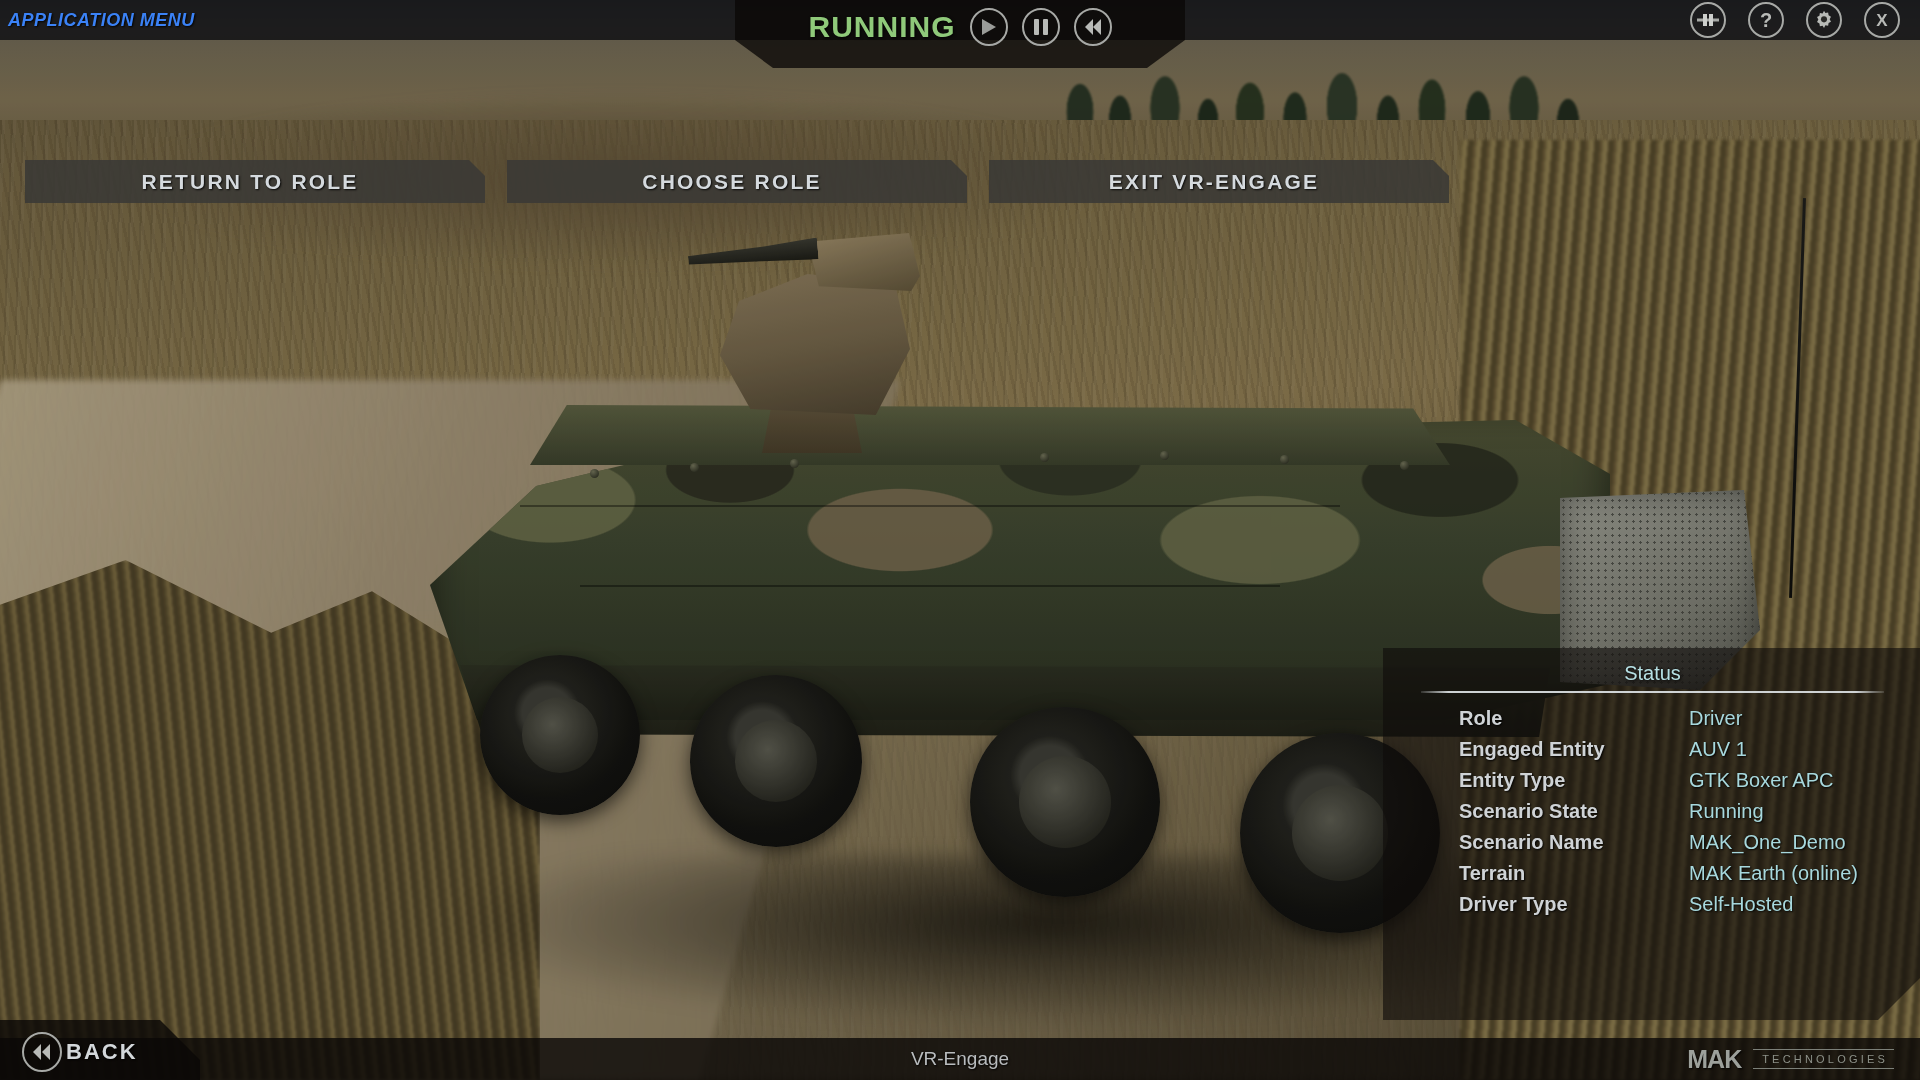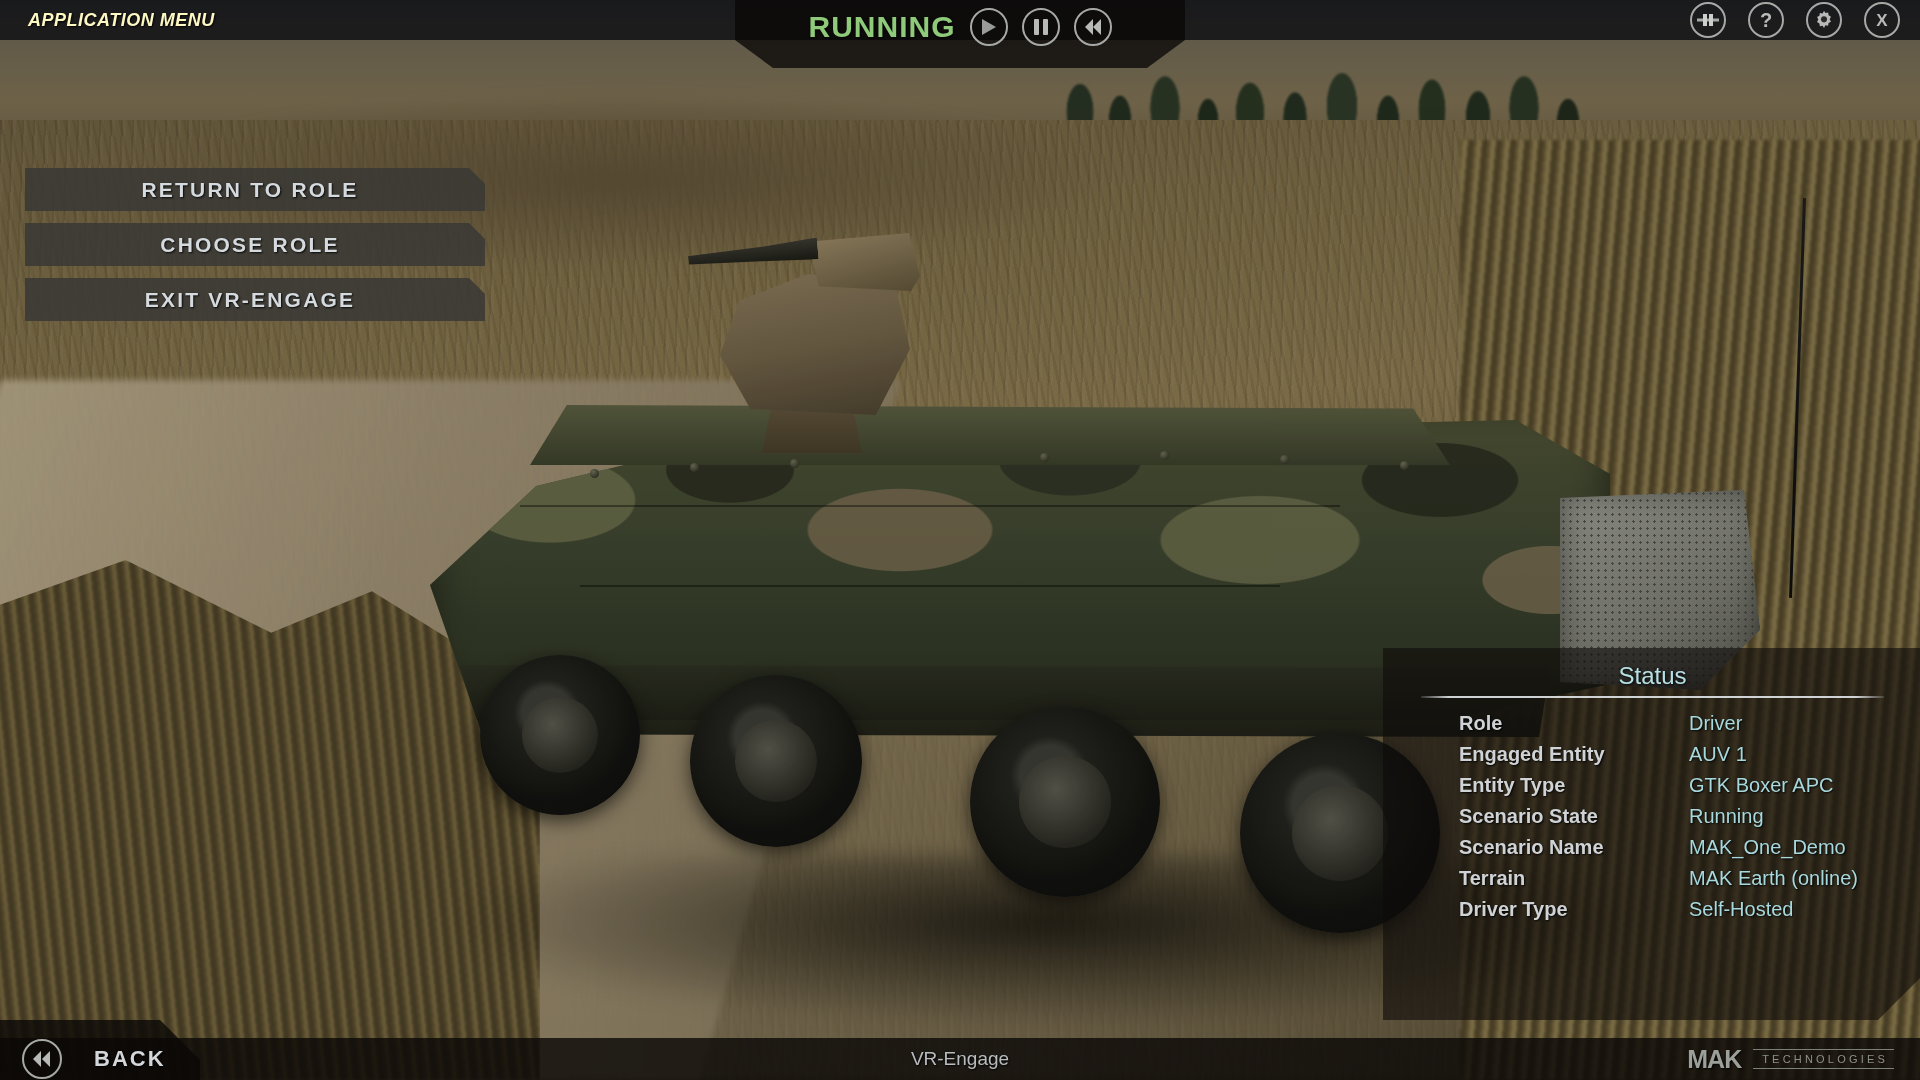--- a/index.html
+++ b/index.html
@@ -198,25 +198,25 @@
   }
   #topbar-center {
     position:absolute; left:735px; top:0; width:450px; height:68px;
     background:rgba(10,8,6,.78);
     clip-path:polygon(38px 0, 412px 0, 450px 0, 450px 40px, 412px 68px, 38px 68px, 0 40px, 0 0);
     z-index:20;
     display:flex; align-items:center; justify-content:center; gap:14px;
     padding-bottom:14px;
   }
   #app-menu-title {
-    position:absolute; left:28px; top:0; height:40px;
+    position:absolute; left:8px; top:0; height:40px;
     display:flex; align-items:center;
     font-size:18px; font-weight:bold; font-style:italic;
     letter-spacing:.5px;
-    color:#fef9c3;
+    color:#3b82f6;
     text-shadow:1px 1px 2px rgba(0,0,0,.9);
     z-index:21;
   }
   #status-word {
     font-size:30px; font-weight:bold; letter-spacing:1px;
     color:#8fc97a;
     text-shadow:1px 1px 3px rgba(0,0,0,.85);
   }
   .circ-btn {
     width:38px; height:38px; border-radius:50%;
@@ -229,23 +229,22 @@
   #topbar-right {
     position:absolute; right:20px; top:0; height:40px;
     display:flex; align-items:center; gap:22px;
     z-index:21;
   }
   #topbar-right .circ-btn { width:36px; height:36px; }
 
   
   #menu {
     position:absolute; left:25px; top:160px;
-    display:flex; flex-direction:column; gap:12px;
+    display:flex; flex-direction:row; gap:22px;
     z-index:15;
-    margin-top:8px;
   }
   .menu-btn {
     position:relative;
     width:460px; height:43px;
     background:rgba(58,57,53,.88);
     clip-path:polygon(0 0, 444px 0, 460px 16px, 460px 100%, 0 100%);
     display:flex; align-items:center; justify-content:center;
     cursor:pointer;
   }
   .menu-btn span {
@@ -258,21 +257,21 @@
   
   #status-panel {
     position:absolute; left:1383px; top:648px; width:537px; height:372px;
     background:rgba(14,12,10,.62);
     clip-path:polygon(0 0, 537px 0, 537px 330px, 495px 372px, 0 372px);
     z-index:15;
     padding:14px 34px 0 36px;
   }
   #status-panel-title {
     text-align:center;
-    font-size:24px;
+    font-size:20px;
     color:#b6e0e4;
     text-shadow:1px 1px 3px rgba(0,0,0,.9);
     margin-bottom:6px;
   }
   #status-divider {
     height:2px;
     background:linear-gradient(90deg, rgba(220,225,228,.15) 0%, rgba(225,230,233,.9) 6%, rgba(225,230,233,.9) 94%, rgba(220,225,228,.15) 100%);
     margin:0 2px 14px 2px;
   }
   .status-row {
@@ -298,22 +297,22 @@
     background:rgba(10,8,6,.80);
     z-index:20;
   }
   #bottombar-left {
     position:absolute; left:0; bottom:0; width:200px; height:60px;
     background:rgba(10,8,6,.80);
     clip-path:polygon(0 0, 160px 0, 200px 40px, 200px 60px, 0 60px);
     z-index:20;
   }
   #back-btn {
-    position:absolute; left:22px; bottom:1px;
-    display:flex; align-items:center; gap:32px;
+    position:absolute; left:22px; bottom:8px;
+    display:flex; align-items:center; gap:4px;
     z-index:21; cursor:pointer;text-align:right;
   }
   #back-btn .circ-btn { width:40px; height:40px; }
   #back-label {
     font-size:22px; font-weight:bold; letter-spacing:2px;
     color:#d3d7da;
     text-shadow:1px 1px 2px rgba(0,0,0,.9);
   }
   #app-name {
     position:absolute; left:0; right:0; bottom:0; height:42px;

